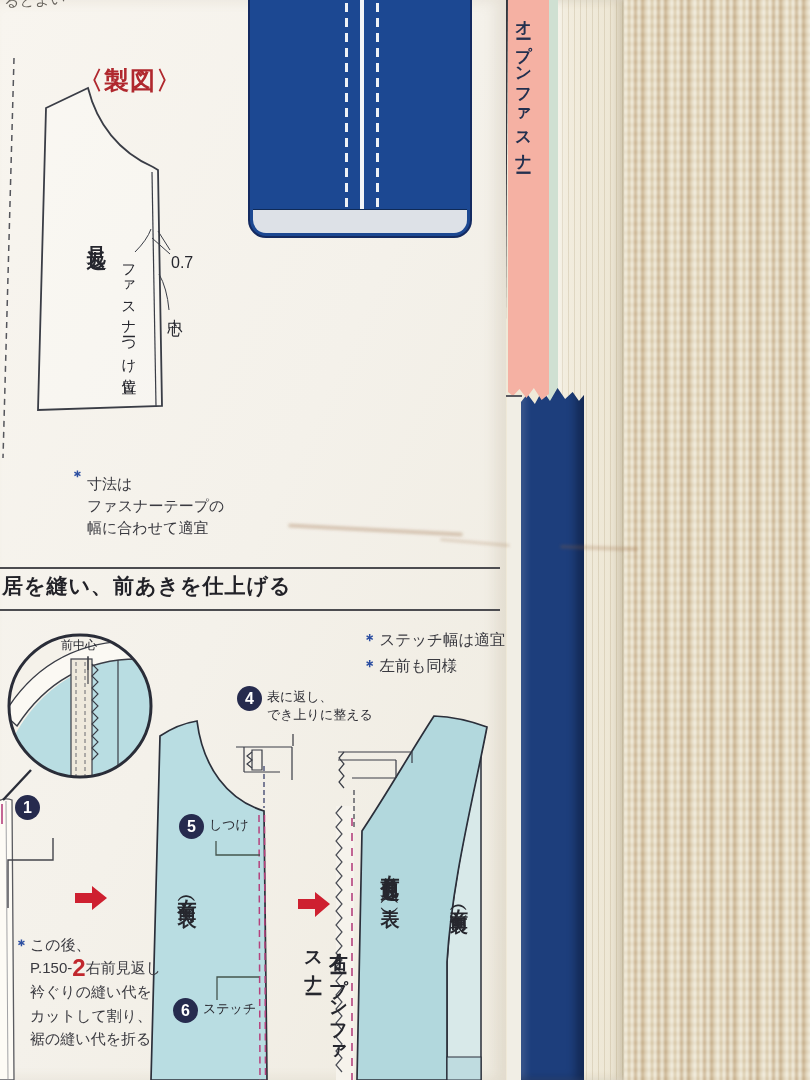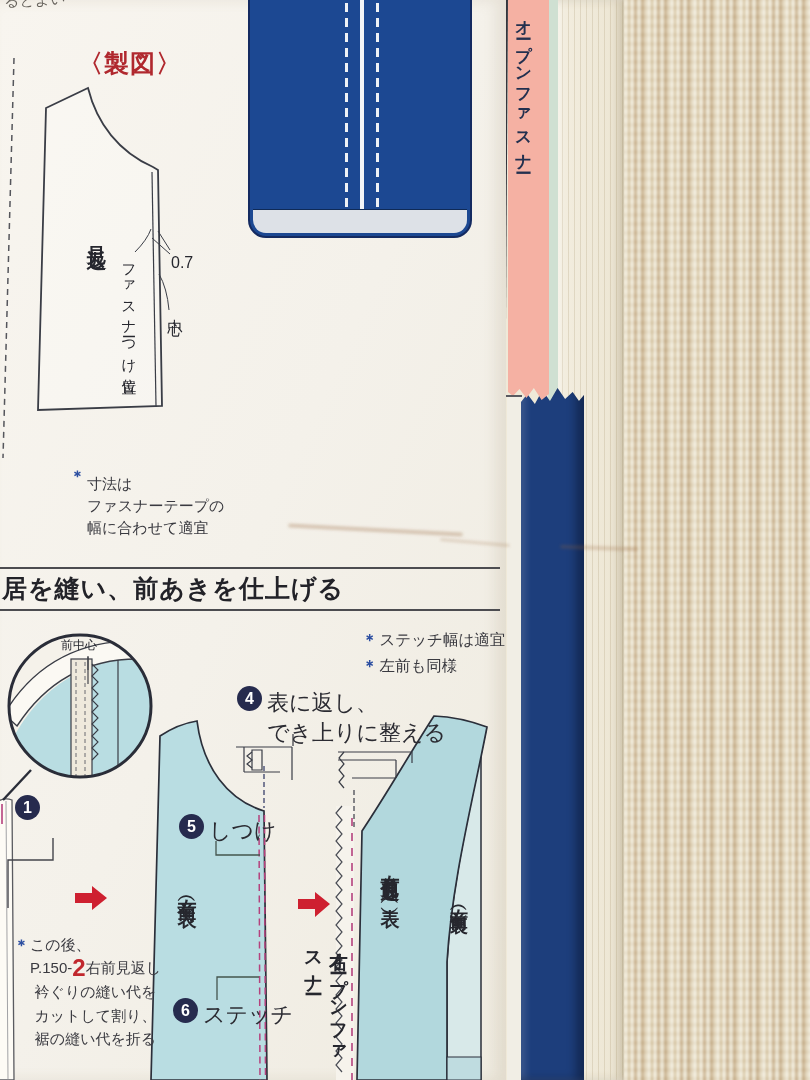--- a/index.html
+++ b/index.html
@@ -34,21 +34,21 @@
   .page{position:absolute;left:0;top:0;width:506px;height:1080px;
     background:linear-gradient(115deg,#f8f5ef 0%,#f4f1ea 50%,#efebe0 100%);
     box-shadow:inset -10px 0 14px rgba(150,130,95,.14);}
   .stain{position:absolute;background:rgba(150,100,55,.30);filter:blur(1.6px);border-radius:3px;}
   .stain.s1{left:288px;top:528px;width:175px;height:4px;transform:rotate(3deg);}
   .stain.s2{left:440px;top:541px;width:70px;height:3px;transform:rotate(5deg);opacity:.7;}
   .stain.s3{left:560px;top:546px;width:78px;height:4px;transform:rotate(2deg);opacity:.8;}
 
   .frag-top{position:absolute;left:4px;top:-9px;font-size:15px;color:#66625c;transform:rotate(-3deg);}
 
-  .seizu-title{position:absolute;left:78px;top:47px;font-size:25px;font-weight:700;color:#b0282e;letter-spacing:1px;}
+  .seizu-title{position:absolute;left:78px;top:64px;font-size:25px;font-weight:700;color:#b0282e;letter-spacing:1px;}
 
   .vtext{writing-mode:vertical-rl;color:#26272e;}
   .lbl-mikaeshi{position:absolute;left:84px;top:229px;font-size:20px;font-weight:700;letter-spacing:4px;}
   .lbl-fpos{position:absolute;left:119px;top:254px;font-size:14.5px;letter-spacing:2px;}
   .lbl-07{position:absolute;left:171px;top:242px;font-size:16px;color:#26272e;margin-top:12px;}
   .lbl-center{position:absolute;left:165px;top:307px;font-size:15px;letter-spacing:2px;}
 
   .note{display:flex;color:#3a3a40;}
   .note .star{color:#2d4fa1;font-weight:700;margin-right:2px;}
   .note .txt{white-space:pre-line;margin-top:8px;}
@@ -58,43 +58,43 @@
   .zipper-photo{position:absolute;left:248px;top:-14px;width:224px;height:252px;
     background:#1c4892;border:2.5px solid #142a60;border-radius:5px 5px 18px 18px;box-sizing:border-box;}
   .zipper-photo .cline{position:absolute;top:0;bottom:26px;left:110px;width:3.5px;background:#f2f4f7;}
   .zipper-photo .dline{position:absolute;top:0;bottom:28px;width:3px;
     background:repeating-linear-gradient(180deg,#eef1f5 0 9px,rgba(0,0,0,0) 9px 15px);}
   .zipper-photo .d1{left:95px;} .zipper-photo .d2{left:126px;}
   .zipper-photo .hem{position:absolute;left:3px;right:3px;bottom:3px;height:23px;background:#dde1e7;border-radius:0 0 13px 13px;border-top:1.5px solid #0f2a57;}
 
   
   .sec-line{position:absolute;left:0;width:500px;height:1.5px;background:#4c4c50;}
-  .sec-title{position:absolute;left:2px;top:572px;font-size:25px;font-weight:700;color:#222228;letter-spacing:1px;}
+  .sec-title{position:absolute;left:2px;top:572px;font-size:21px;font-weight:700;color:#222228;letter-spacing:1px;}
 
   
   .tab-text{position:absolute;left:513px;top:8px;font-size:16.5px;font-weight:700;color:#23304f;
     writing-mode:vertical-rl;letter-spacing:3px;}
 
   
   .lbl-fcenter{position:absolute;left:61px;top:637px;font-size:12px;color:#26272e;}
   .note2{position:absolute;left:362px;top:627px;font-size:15.5px;line-height:1.7;}
   .step{position:absolute;display:flex;align-items:flex-start;color:#2b2b32;}
   .stepnum{flex:0 0 auto;width:25px;height:25px;border-radius:50%;background:#262b4e;color:#fff;
     font-weight:700;font-size:16px;line-height:25px;text-align:center;margin-right:5px;}
-  .step .txt{white-space:pre-line;font-size:22px;line-height:1.35;padding-top:2px;}
+  .step .txt{white-space:pre-line;font-size:13px;line-height:1.35;padding-top:2px;}
   .step1{left:15px;top:795px;} .step4{left:237px;top:686px;}
   .step5{left:179px;top:814px;} .step6{left:173px;top:998px;}
   .lbl-rf-omote{position:absolute;left:174px;top:884px;font-size:19px;font-weight:700;letter-spacing:3px;}
   .lbl-open-f{position:absolute;left:301px;top:938px;font-size:18.5px;font-weight:700;letter-spacing:2px;height:142px;overflow:hidden;}
   .lbl-rf-mikaeshi{position:absolute;left:377px;top:860px;font-size:19px;font-weight:700;letter-spacing:2px;}
   .lbl-rf-ura{position:absolute;left:447px;top:895px;font-size:18px;font-weight:700;letter-spacing:2px;}
 
   .note3{position:absolute;left:14px;top:933px;font-size:15px;line-height:1.55;color:#3a3a40;display:flex;}
   .note3 .star{color:#2d4fa1;font-weight:700;margin-right:1px;}
-  .note3 .txt{white-space:pre-line;text-align:center;}
+  .note3 .txt{white-space:pre-line;}
   .note3 .pref{color:#c0272d;font-weight:700;font-size:24px;line-height:1;vertical-align:-3px;}
 
   svg{position:absolute;overflow:visible;}
   .svg-draft{left:0;top:40px;}
   .svg-bottom{left:0;top:615px;}
 </style>
 </head>
 <body>
 
 <div class="photo">

